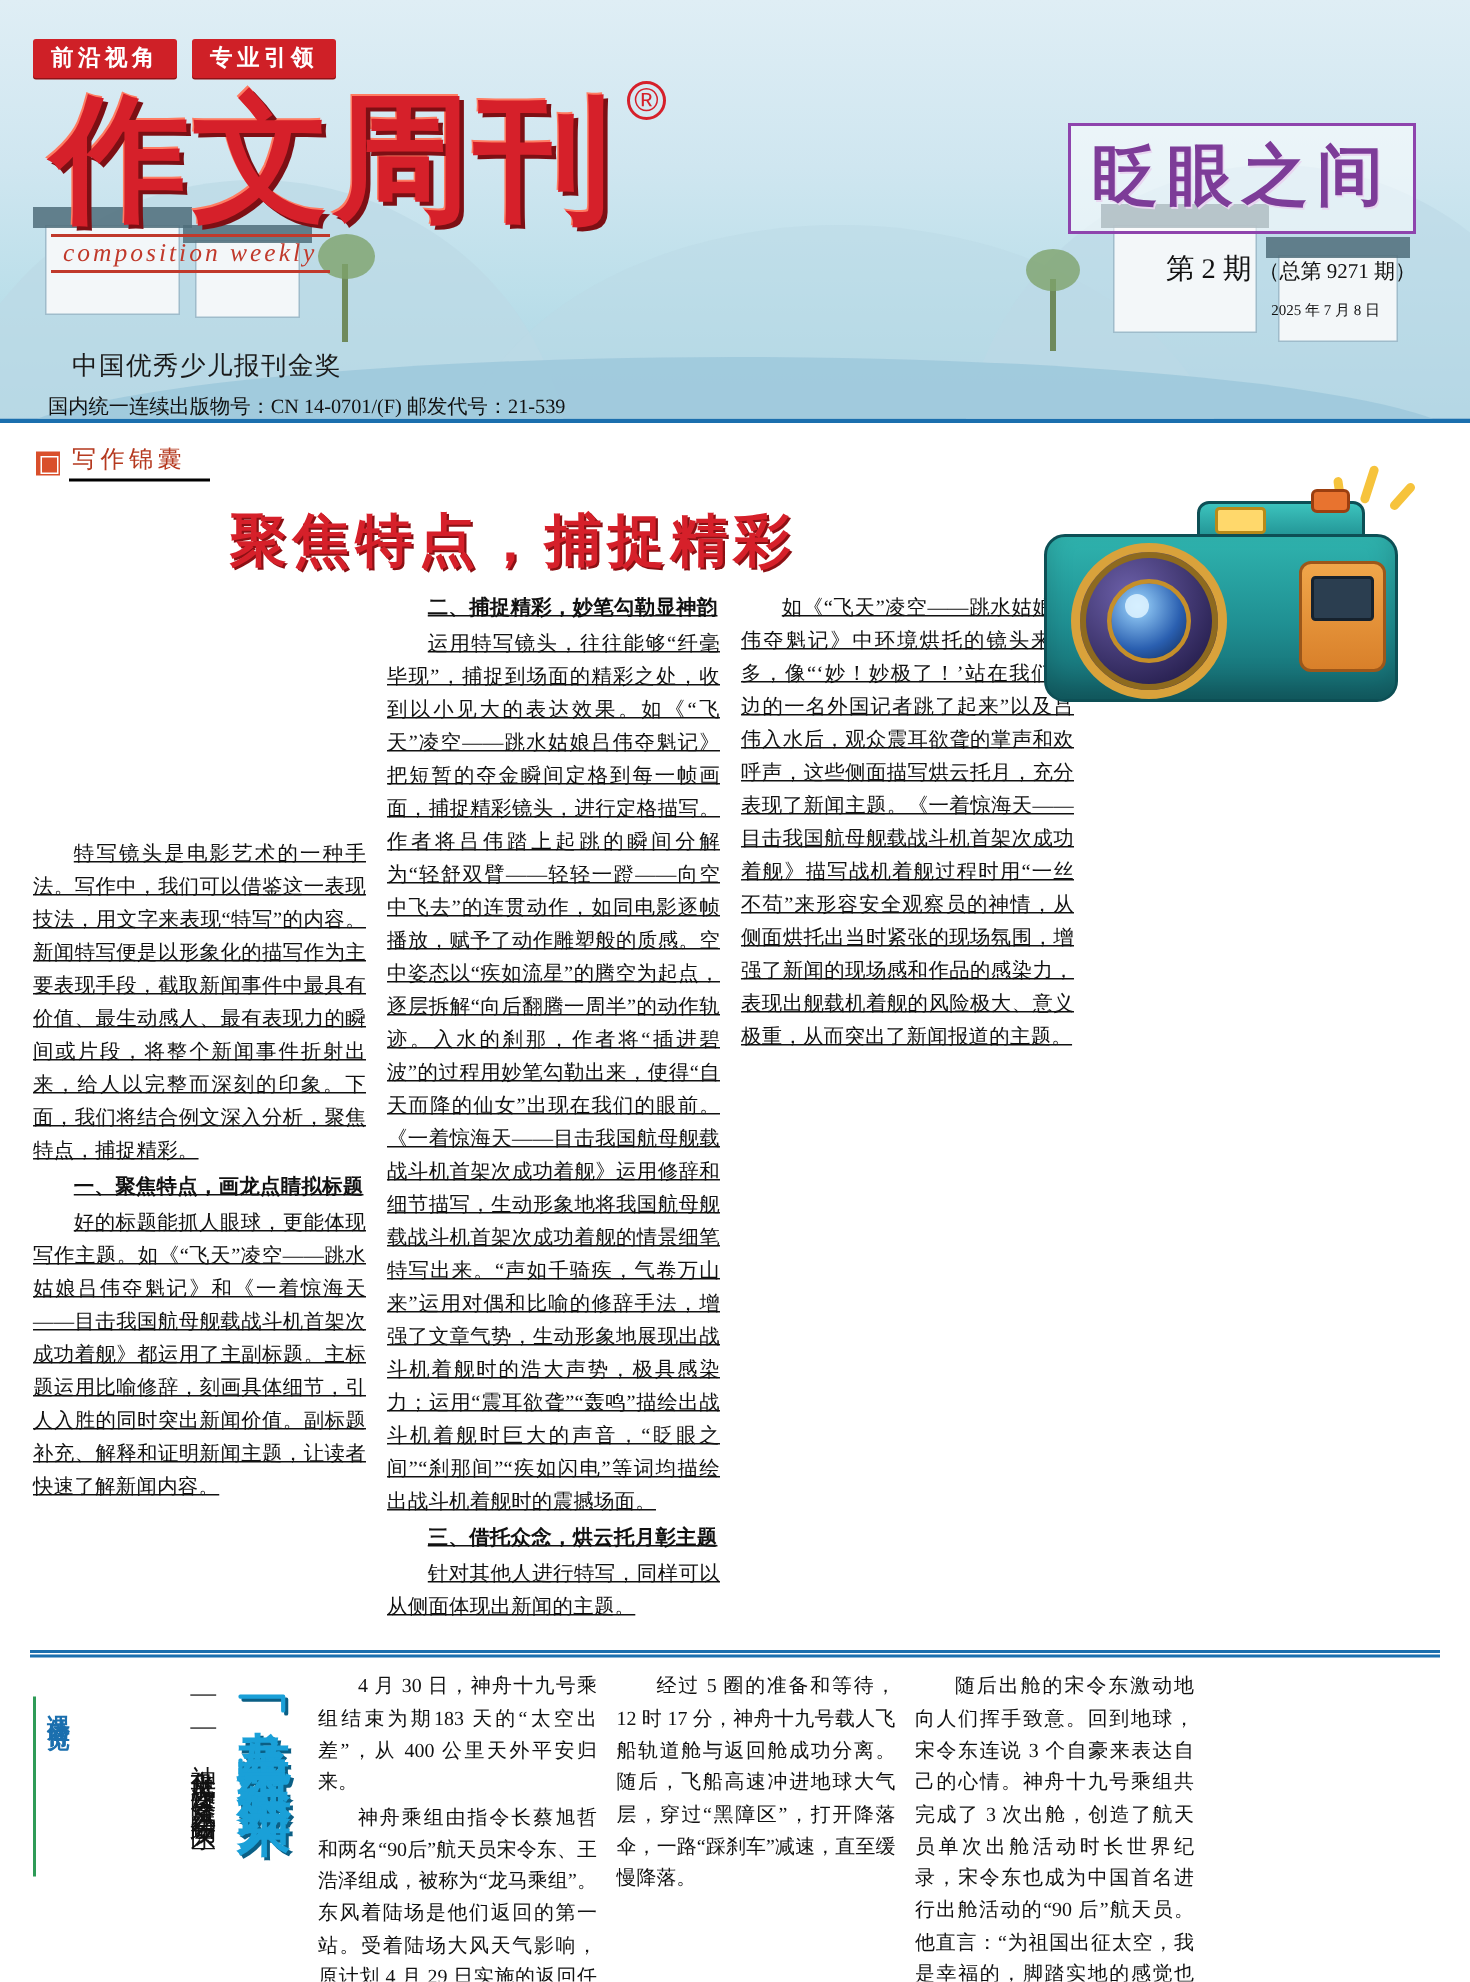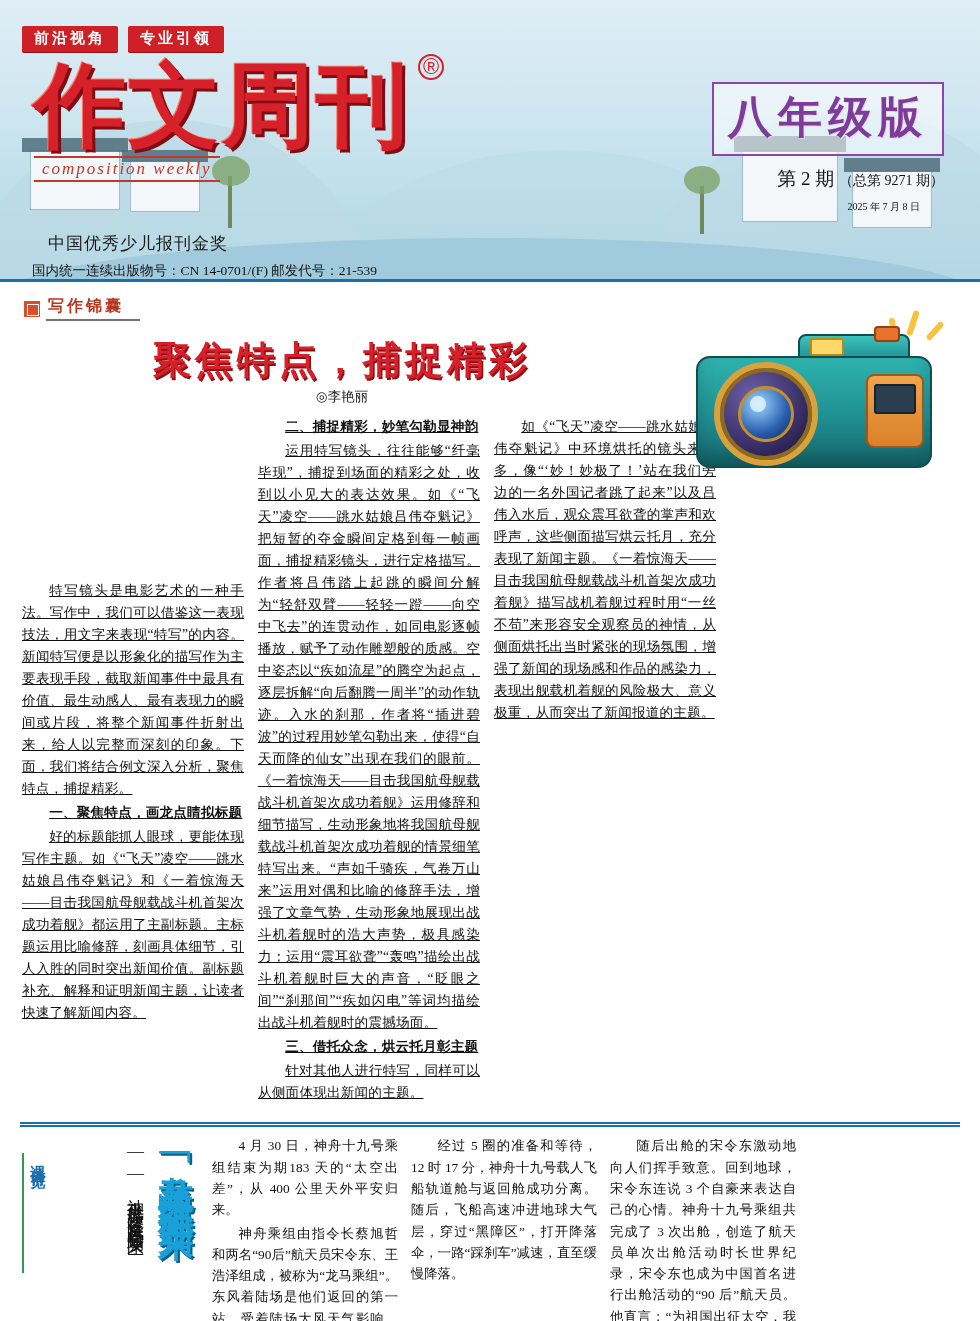--- a/index.html
+++ b/index.html
@@ -94,22 +94,22 @@
 
   
   .sec1 { position:relative; padding: 8px 22px 0 22px; }
   .sec-label {
     display:flex; align-items:center; gap:6px;
     margin: 6px 0 2px 2px;
   }
   .sec-label .bar { width:16px; height:16px; background:#d94f2b; position:relative; }
   .sec-label .bar:after{content:""; position:absolute; left:3px; top:3px; width:10px;height:10px;border:1px solid #fff;}
   .sec-label .txt {
-    font-size:16px; color:#b5391f; letter-spacing:3px; font-weight:bold;
-    border-bottom:2px solid #737373; padding:0 16px 2px 2px;
+    font-size:16px; color:#b5391f; letter-spacing:3px; font-weight:normal;
+    border-bottom:2px solid #000000; padding:0 16px 2px 2px;
   }
   .article-title {
     text-align:center; color:#d6202a; font-size:38px; font-weight:bold;
     letter-spacing:4px; margin: 14px 0 2px 0;
     text-shadow:1.5px 1.5px 0 #8c1014;
     width: 640px;
   }
   .byline { width:640px; text-align:center; font-size:13.5px; color:#222; margin-bottom:10px; }
 
   
@@ -237,21 +237,21 @@
       <div style="position:relative; display:inline-block;">
         <div class="logo-cn">作文周刊</div>
         <div class="logo-reg">®</div>
       </div>
       <div><span class="logo-en">composition  weekly</span></div>
     </div>
 
     <div class="award">中国优秀少儿报刊金奖</div>
     <div class="issn-line">国内统一连续出版物号：CN 14-0701/(F)      邮发代号：21-539</div>
 
-    <div class="grade-badge">八年级版</div>
+    <div class="grade-badge">眨眼之间</div>
     <div class="issue-line">
       <span>第 2 期</span>
       <span class="small">（总第 9271 期）</span>
     </div>
     <div class="issue-date">2025 年 7 月 8 日</div>
   </div>
 
   <div class="sec1">
 
     <div class="sec-label">
@@ -268,21 +268,20 @@
       <div class="cam-body"></div>
       <div class="cam-flash"></div>
       <div class="cam-grip"></div>
       <div class="cam-screen"></div>
       <div class="cam-lens-out"></div>
       <div class="cam-lens-in"></div>
       <div class="cam-lens-dot"></div>
     </div>
 
     <div class="article-title">聚焦特点，捕捉精彩</div>
-    <div class="byline">◎李艳丽</div>
 
     <div class="cols">
       <div class="col first">
         <p>特写镜头是电影艺术的一种手法。写作中，我们可以借鉴这一表现技法，用文字来表现“特写”的内容。新闻特写便是以形象化的描写作为主要表现手段，截取新闻事件中最具有价值、最生动感人、最有表现力的瞬间或片段，将整个新闻事件折射出来，给人以完整而深刻的印象。下面，我们将结合例文深入分析，聚焦特点，捕捉精彩。</p>
         <p class="sub">一、聚焦特点，画龙点睛拟标题</p>
         <p>好的标题能抓人眼球，更能体现写作主题。如《“飞天”凌空——跳水姑娘吕伟夺魁记》和《一着惊海天——目击我国航母舰载战斗机首架次成功着舰》都运用了主副标题。主标题运用比喻修辞，刻画具体细节，引人入胜的同时突出新闻价值。副标题补充、解释和证明新闻主题，让读者快速了解新闻内容。</p>
       </div>
       <div class="col second">
         <p class="sub">二、捕捉精彩，妙笔勾勒显神韵</p>
         <p>运用特写镜头，往往能够“纤毫毕现”，捕捉到场面的精彩之处，收到以小见大的表达效果。如《“飞天”凌空——跳水姑娘吕伟夺魁记》把短暂的夺金瞬间定格到每一帧画面，捕捉精彩镜头，进行定格描写。作者将吕伟踏上起跳的瞬间分解为“轻舒双臂——轻轻一蹬——向空中飞去”的连贯动作，如同电影逐帧播放，赋予了动作雕塑般的质感。空中姿态以“疾如流星”的腾空为起点，逐层拆解“向后翻腾一周半”的动作轨迹。入水的刹那，作者将“插进碧波”的过程用妙笔勾勒出来，使得“自天而降的仙女”出现在我们的眼前。《一着惊海天——目击我国航母舰载战斗机首架次成功着舰》运用修辞和细节描写，生动形象地将我国航母舰载战斗机首架次成功着舰的情景细笔特写出来。“声如千骑疾，气卷万山来”运用对偶和比喻的修辞手法，增强了文章气势，生动形象地展现出战斗机着舰时的浩大声势，极具感染力；运用“震耳欲聋”“轰鸣”描绘出战斗机着舰时巨大的声音，“眨眼之间”“刹那间”“疾如闪电”等词均描绘出战斗机着舰时的震撼场面。</p>

